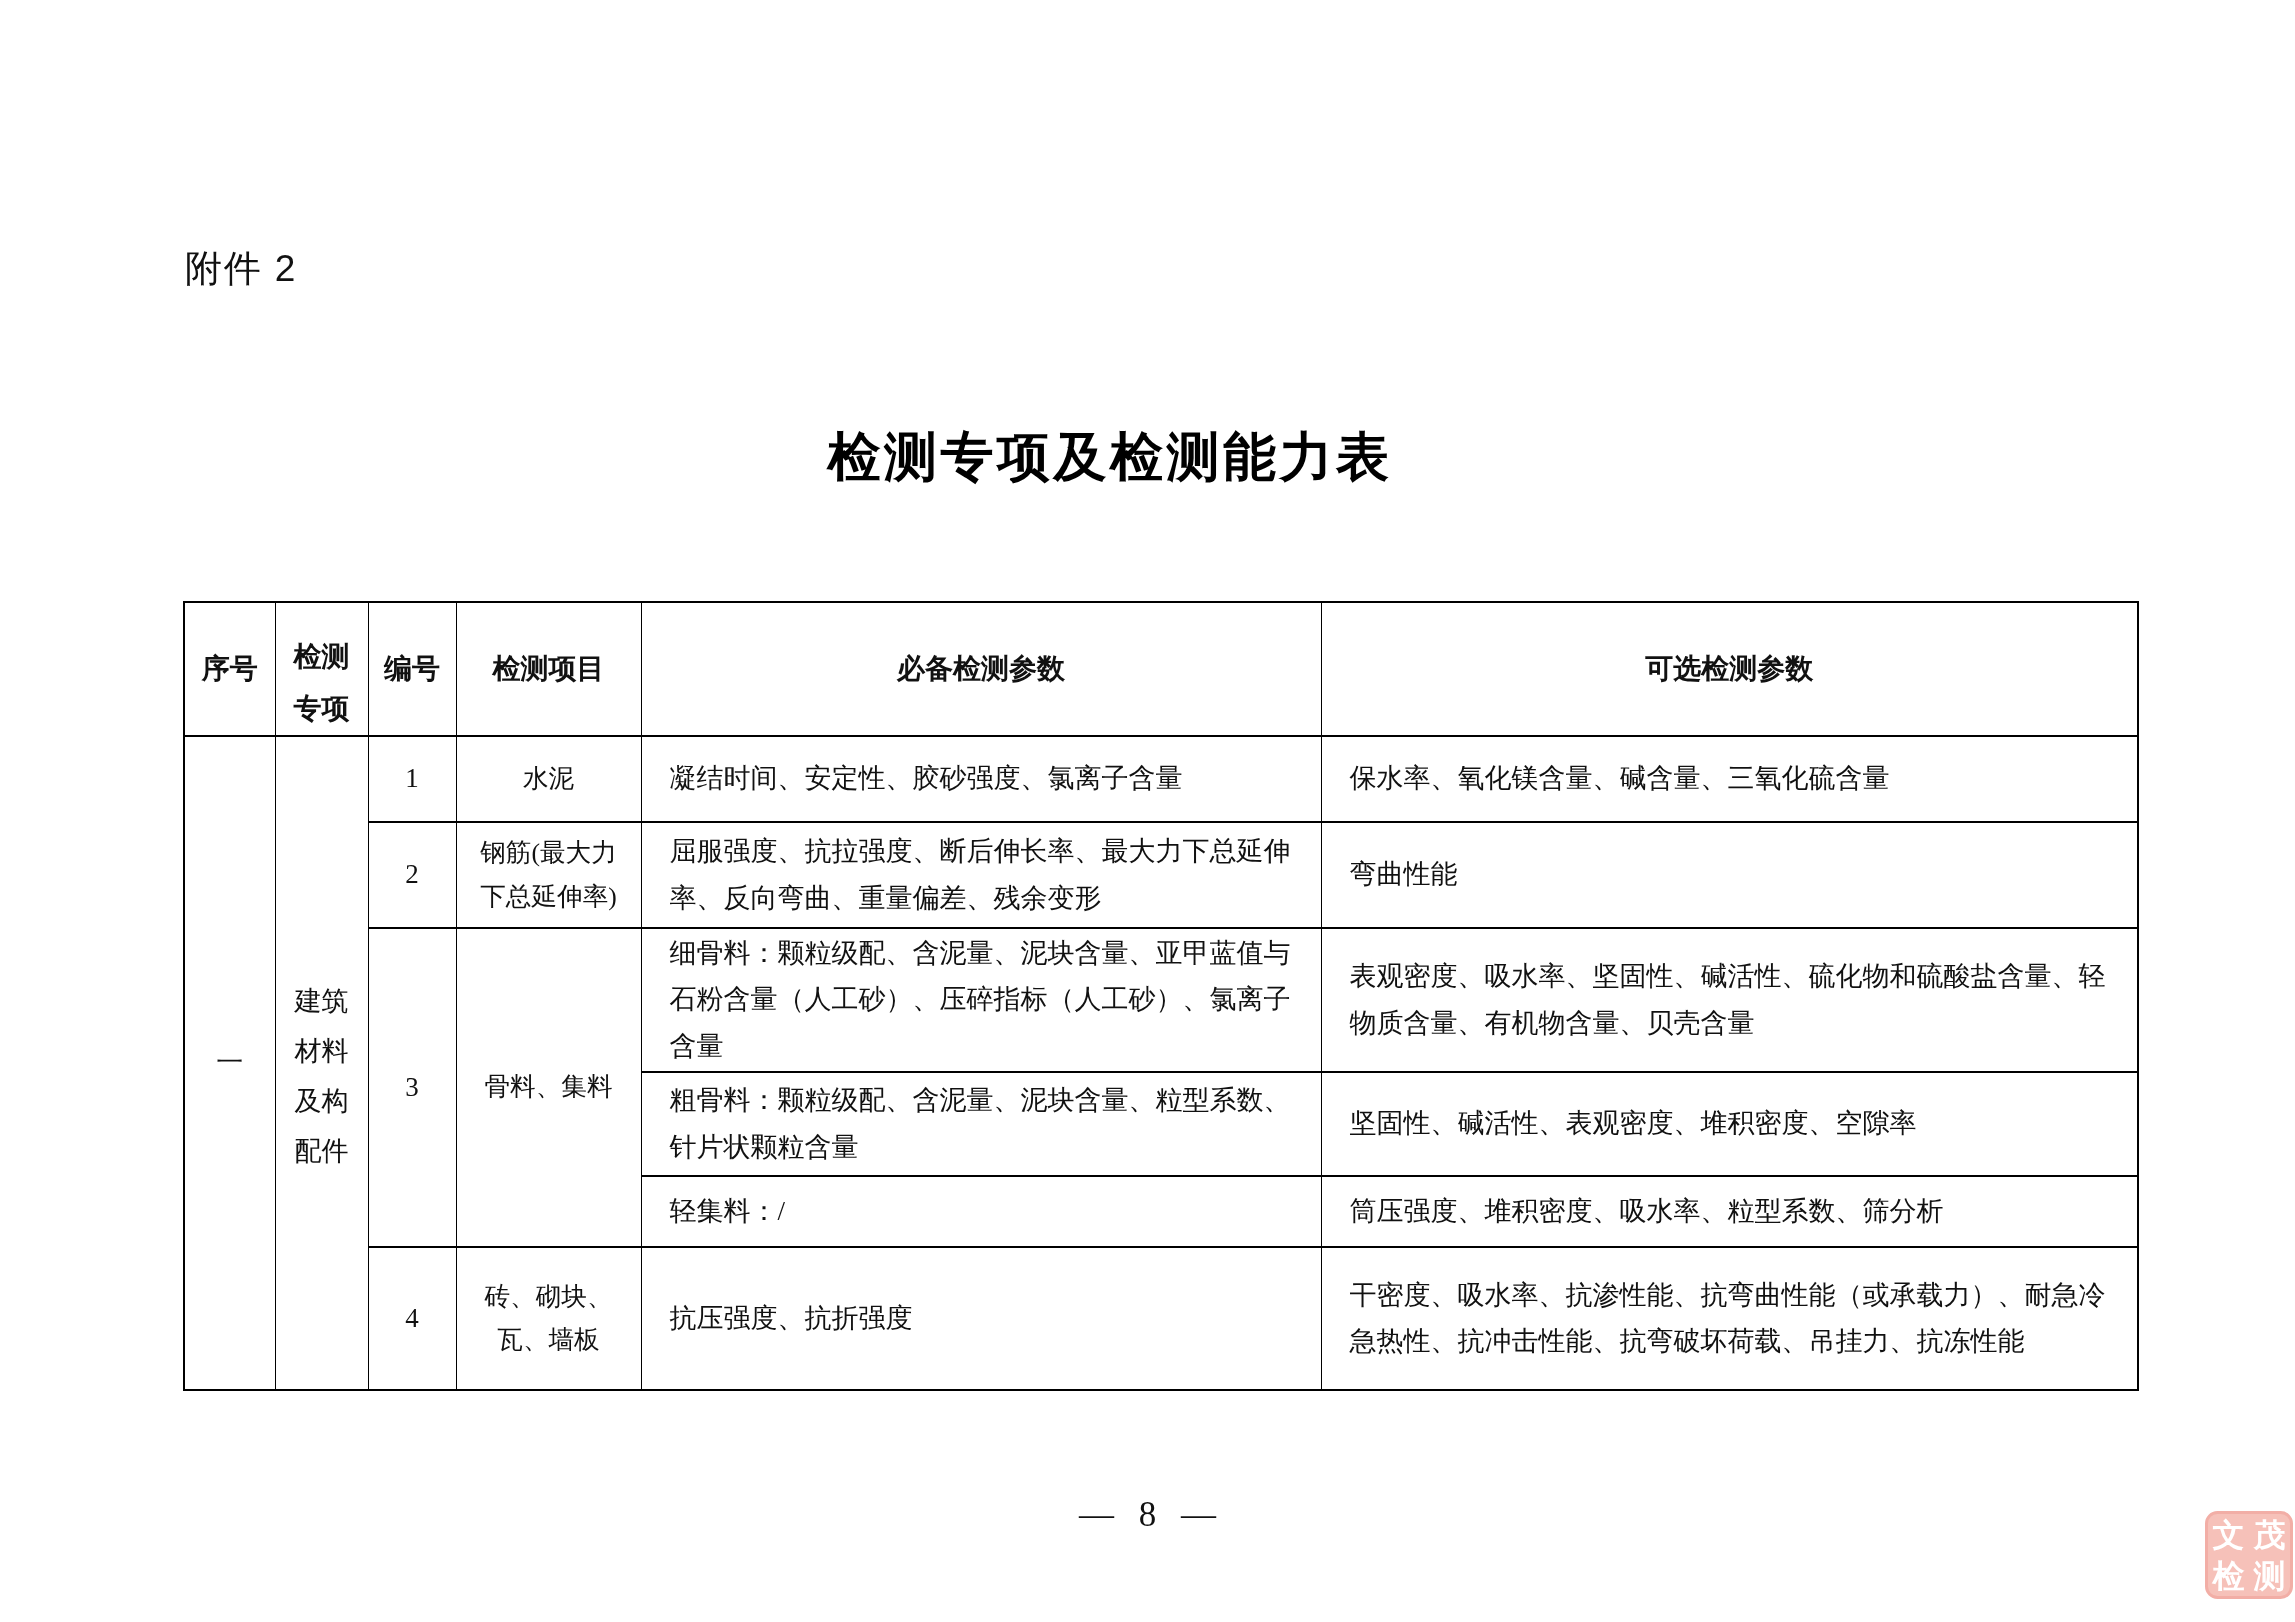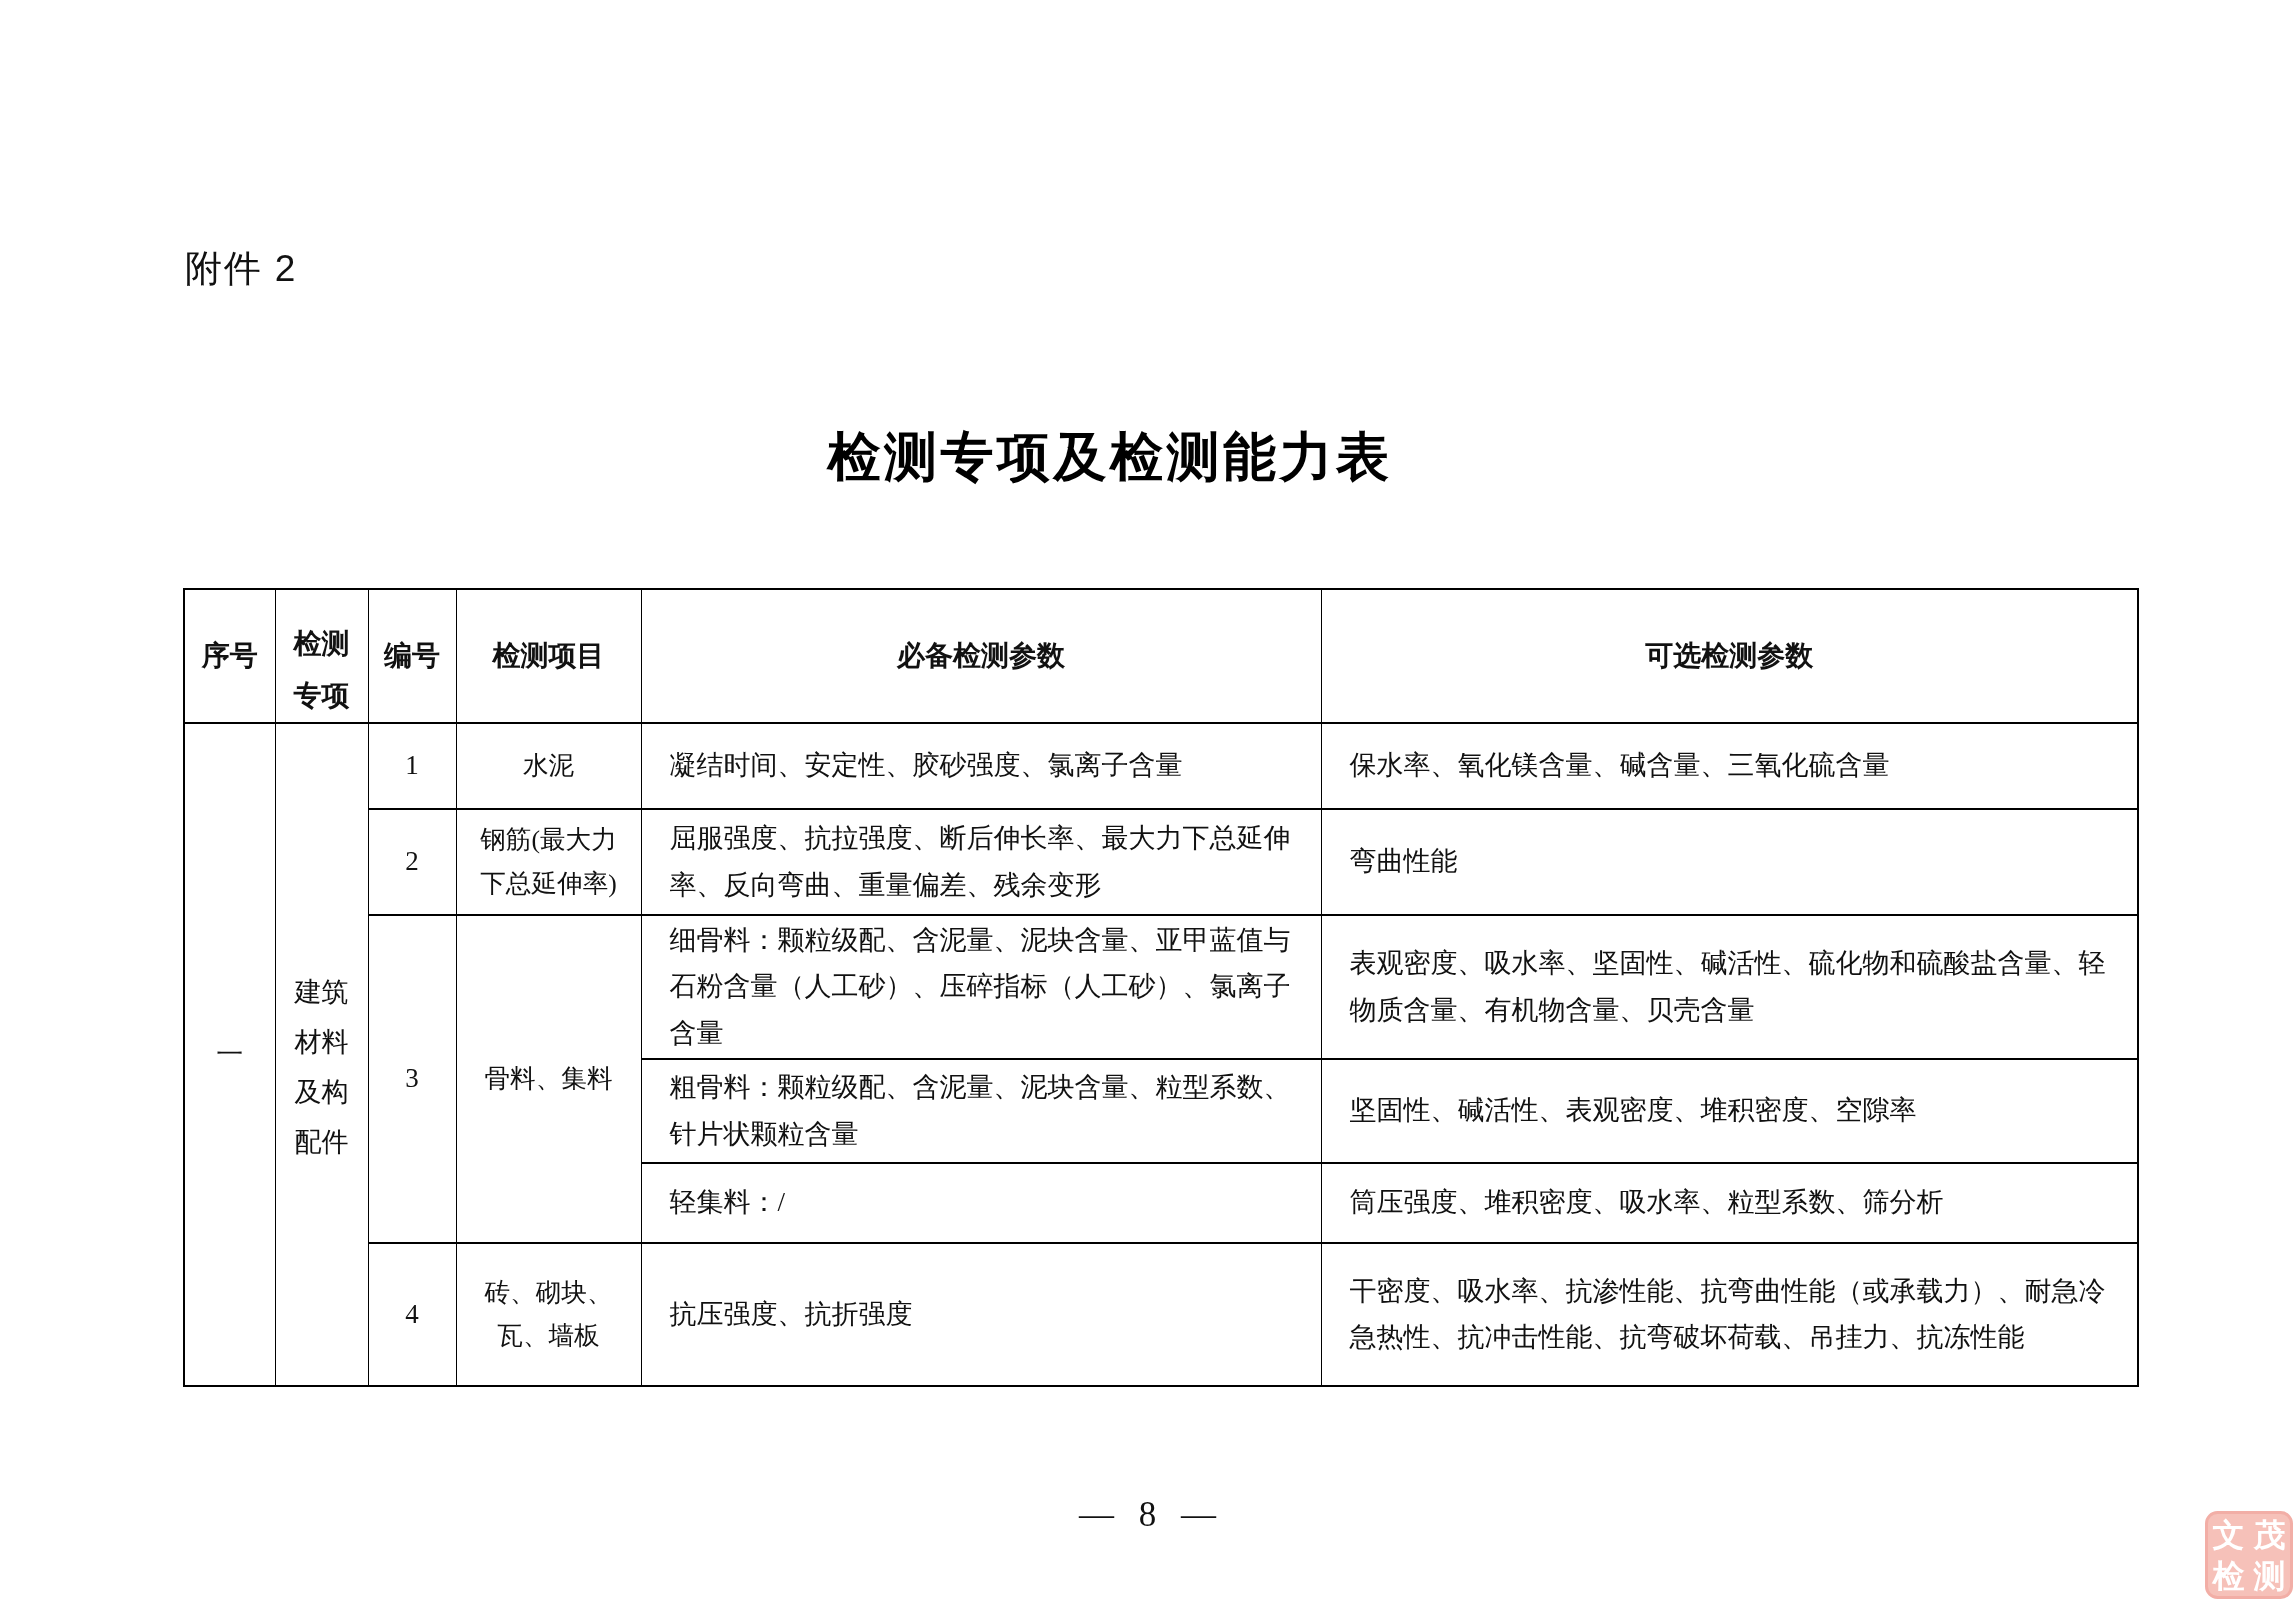--- a/index.html
+++ b/index.html
@@ -26,21 +26,21 @@
     margin: 0;
     text-align: center;
     font-family: "Liberation Sans", sans-serif;
     font-weight: bold;
     font-size: 53px;
     letter-spacing: 3.5px;
     color: #000000;
   }
   table.cap-table {
     position: absolute;
-    left: 183px; top: 588px;
+    left: 183px; top: 601px;
     width: 1954px;
     border-collapse: collapse;
     table-layout: fixed;
     border: 2.6px solid #000;
   }
   .cap-table th, .cap-table td {
     border-style: solid;
     border-color: #000;
     border-width: 2.6px 1.8px;  
     vertical-align: middle;
@@ -59,21 +59,21 @@
   td.item { text-align: center; font-size: 25.6px; padding: 0 21px; line-height: 1.7; }
   td.req, td.opt { text-align: left; padding: 0 28px; }
   td.groupcell { text-align: center; padding: 16px; }
   .w2 { display: inline-block; width: 2.2em; line-height: 1.85; text-align: center; margin-top: 28px; }
   
   tr.r-head { height: 93px; }
   tr.r1 { height: 86px; }
   tr.r2 { height: 106px; }
   tr.r3a { height: 144px; }
   tr.r3b { height: 104px; }
-  tr.r3c { height: 80px; }
+  tr.r3c { height: 71px; }
   tr.r4  { height: 143px; }
   .footer {
     position: absolute;
     left: 0; top: 1495px;
     width: 2295px;
     text-align: center;
     font-size: 35px;
     word-spacing: 16px;
     color: #111111;
   }

